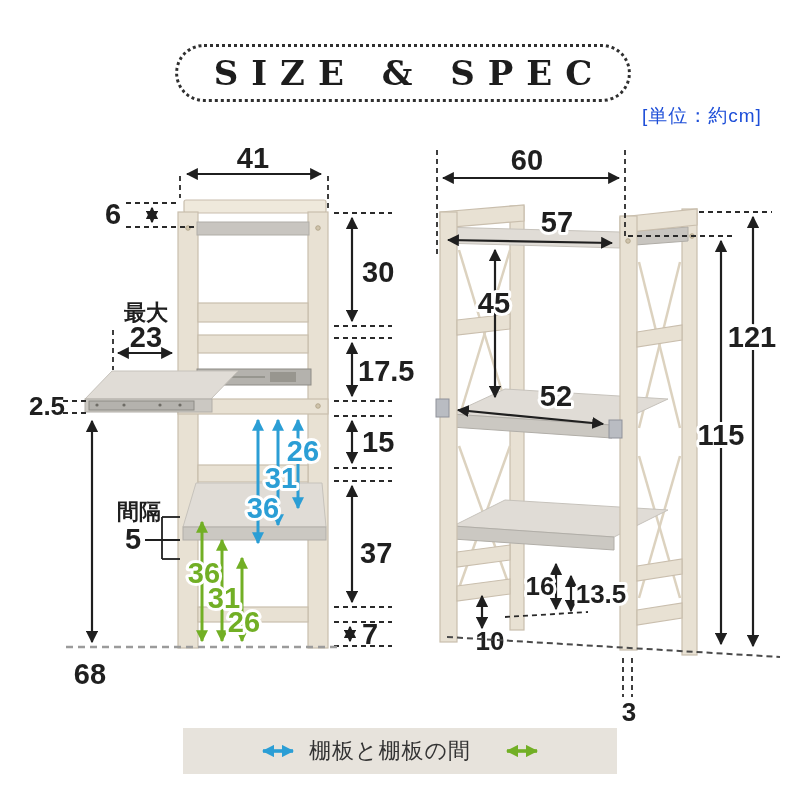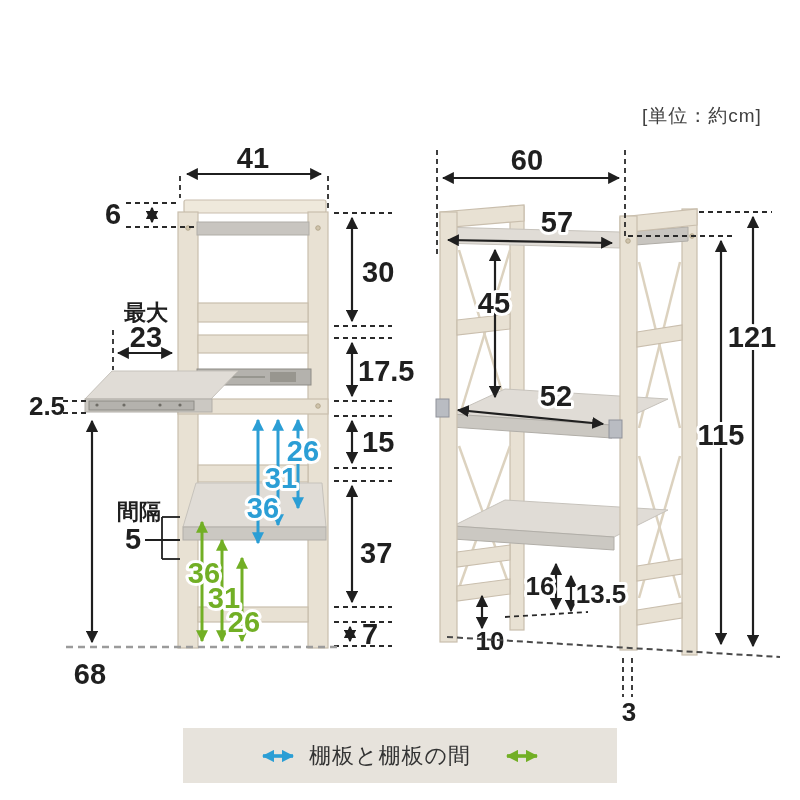--- a/index.html
+++ b/index.html
@@ -5,21 +5,21 @@
   html,body{margin:0;padding:0;background:#ffffff;width:800px;height:800px;overflow:hidden;
     font-family:"Liberation Sans","DejaVu Sans",sans-serif;}
   .stage{position:relative;width:800px;height:800px;background:#fff;}
 
   .title-pill{position:absolute;left:175px;top:44px;width:450px;height:52px;
     border:3px dotted #2f2f2f;border-radius:30px;background:#fff;
     display:flex;align-items:center;justify-content:center;}
   .title-pill span{font-family:"DejaVu Serif","Liberation Serif",serif;font-weight:700;
     font-size:34px;letter-spacing:13px;text-indent:13px;color:#1d1d1d;}
 
-  .unit-note{position:absolute;left:642px;top:103px;font-size:19px;color:#404040;
+  .unit-note{position:absolute;left:642px;top:103px;font-size:19px;color:#1d4ed8;
     letter-spacing:1px;font-weight:500;}
 
   svg text{font-family:"Liberation Sans","DejaVu Sans",sans-serif;font-weight:bold;fill:#1f1f1f;}
   .num{font-size:29px;}
   .numS{font-size:26px;}
   .kanji{font-size:22px;}
   .halo{stroke:#ffffff;stroke-width:6px;paint-order:stroke;stroke-linejoin:round;}
   .blueT{fill:#2b9ed5;}
   .greenT{fill:#72af25;}
   .dim{stroke:#1f1f1f;stroke-width:2.2;}
@@ -31,30 +31,33 @@
   .thin{stroke:#1f1f1f;stroke-width:1.8;}
   .cream{fill:#e8e1d3;stroke:#c9bead;stroke-width:1.2;}
   .creamLight{fill:#efe9dc;stroke:#c9bead;stroke-width:1.2;}
   .shelf{fill:#e0dcd6;stroke:#c6c2bb;stroke-width:1;}
   .shelfEdge{fill:#cbc8c2;stroke:#b1aea8;stroke-width:1;}
   .metal{fill:#b4b2ad;stroke:#8e8c86;stroke-width:1;}
   .graybar{fill:#c8c5c0;stroke:#b0ada7;stroke-width:1;}
   .brace{stroke:#dcd2bf;stroke-width:2.5;}
   .screw{fill:#cfc3ab;stroke:#ab9e83;stroke-width:0.8;}
 
-  .legend-bar{position:absolute;left:183px;top:728px;width:434px;height:55px;
+  .legend-bar{position:absolute;left:183px;top:728px;width:434px;height:46px;
     background:#e7e3dc;display:flex;align-items:center;justify-content:center;gap:28px;}
   .legend-item{display:flex;align-items:center;gap:8px;}
   .legend-item span{font-size:22px;color:#333;font-weight:500;letter-spacing:1px;}
 </style>
 </head>
 <body>
 
 <div class="stage">
 
+  <div class="title-pill">
+    <span>SIZE &amp; SPEC</span>
+  </div>
 
   <div class="unit-note">[単位：約cm]</div>
 
   <svg width="800" height="800" viewBox="0 0 800 800" style="position:absolute;left:0;top:0">
     <defs>
       <marker id="ab" viewBox="0 0 10 10" refX="9" refY="5" markerWidth="5.5" markerHeight="5.5" orient="auto-start-reverse">
         <path d="M0,0 L10,5 L0,10 z" fill="#1f1f1f"></path>
       </marker>
       <marker id="abl" viewBox="0 0 10 10" refX="9" refY="5" markerWidth="4" markerHeight="4" orient="auto-start-reverse">
         <path d="M0,0 L10,5 L0,10 z" fill="#2b9ed5"></path>

